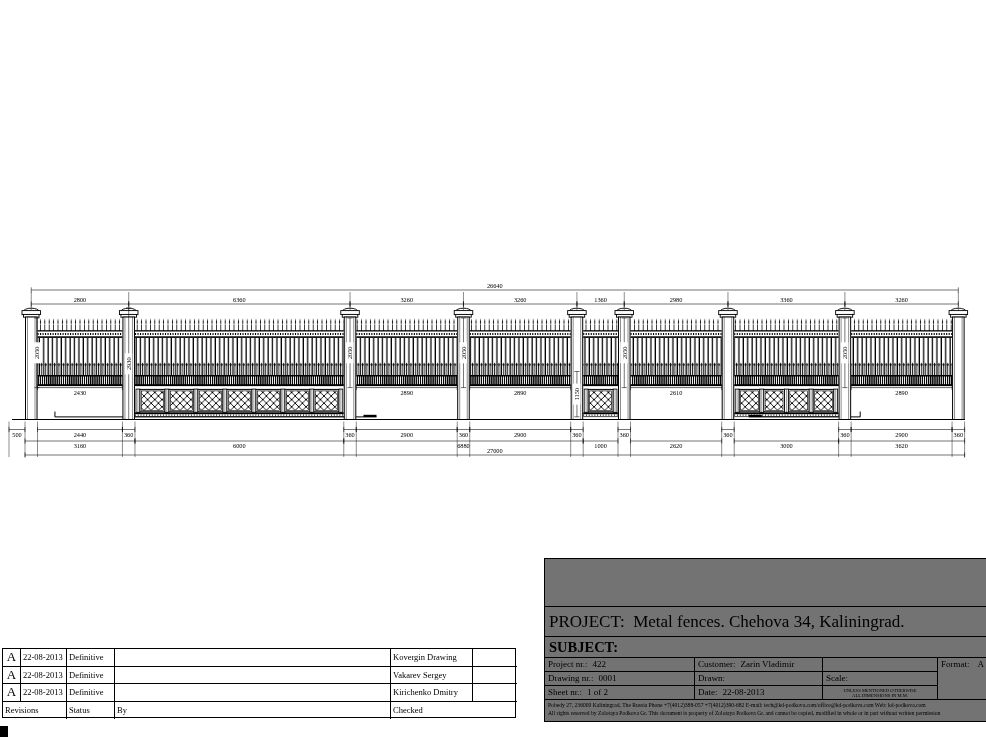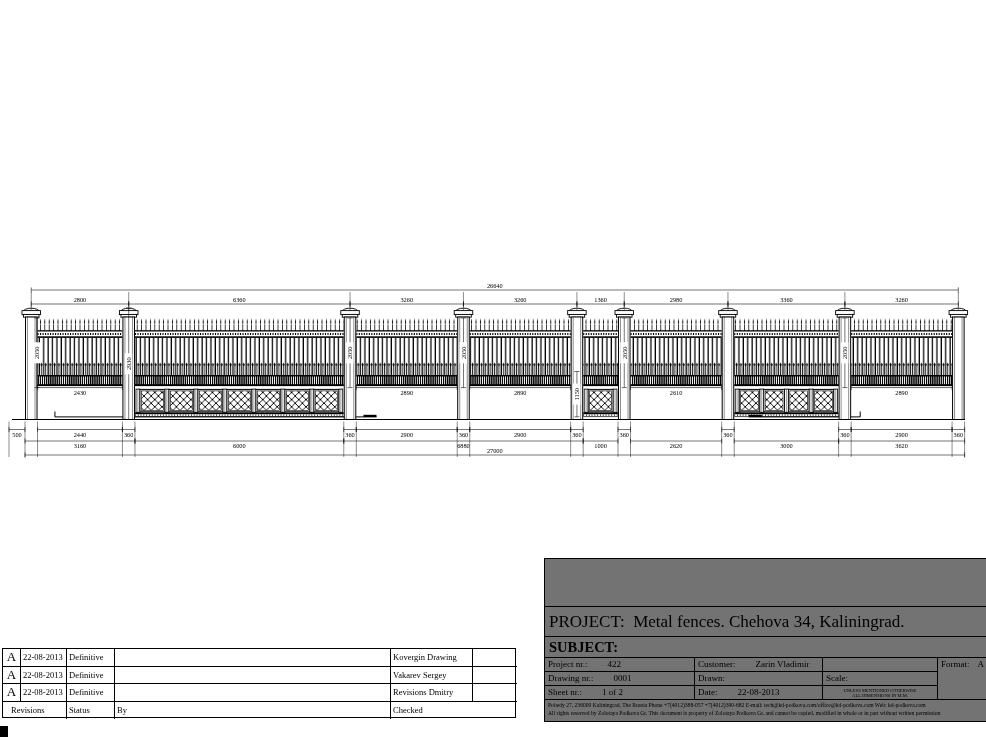--- a/index.html
+++ b/index.html
@@ -15,37 +15,37 @@
     position:absolute;left:2px;top:648px;width:514px;height:70px;
     display:grid;grid-template-columns:18px 46px 48px 276px 82px 44px;
     grid-template-rows:repeat(4,17.5px);
     border:1px solid #000;box-sizing:border-box;font-size:8.5px;
   }
   .rev-cell{border-right:1px solid #000;border-bottom:1px solid #000;
     box-sizing:border-box;padding:0 2px;line-height:16px;white-space:nowrap;overflow:hidden;}
   .rev-cell.last-col{border-right:none;}
   .rev-cell.last-row{border-bottom:none;}
   .rev-mark{font-size:13px;text-align:center;padding:0;line-height:15px;}
-  .rev-span2{grid-column:1 / span 2;margin-left:6px;}
+  .rev-span2{grid-column:1 / span 2;}
 
   
   .title-block{
     position:absolute;left:544px;top:558px;width:446px;height:164px;
     border:1px solid #000;border-right:none;box-sizing:border-box;background:#737373;
   }
   .tb-empty{height:48px;border-bottom:1px solid #000;box-sizing:border-box;}
   .tb-project{height:30px;border-bottom:1px solid #000;box-sizing:border-box;
     font-size:17px;line-height:29px;padding-left:4px;white-space:nowrap;overflow:hidden;}
   .tb-subject{height:21px;border-bottom:1px solid #000;box-sizing:border-box;
     font-size:14.5px;line-height:20px;padding-left:4px;font-weight:bold;}
   .tb-grid{height:42px;display:grid;grid-template-columns:150px 128px 115px 1fr;
     grid-template-rows:14px 14px 14px;border-bottom:1px solid #000;box-sizing:border-box;}
   .tb-cell{border-right:1px solid #000;border-bottom:1px solid #000;box-sizing:border-box;
     font-size:9px;line-height:12.5px;padding:0 3px;white-space:nowrap;overflow:hidden;}
-  .tb-cell .val{margin-left:20px;}
+  .tb-cell .val{margin-left:5px;}
   .tb-cell.no-b{border-bottom:none;}
   .tb-format{grid-column:4;grid-row:1 / span 3;border-right:none;border-bottom:none;
     display:flex;justify-content:space-between;padding:0 6px 0 3px;text-align:center;}
   .tb-note{font-size:4.6px;line-height:5px;text-align:center;padding-top:2px;white-space:normal;}
   .tb-footer{height:20px;font-size:5.6px;line-height:7.5px;padding:2px 3px 0 3px;
     white-space:nowrap;overflow:hidden;}
 
   .corner-mark{position:absolute;left:0;top:726px;width:8px;height:11px;background:#000;}
 </style>
 </head>
@@ -491,21 +491,21 @@
   <div class="rev-cell">22-08-2013</div>
   <div class="rev-cell">Definitive</div>
   <div class="rev-cell"></div>
   <div class="rev-cell">Vakarev Sergey</div>
   <div class="rev-cell last-col"></div>
 
   <div class="rev-cell rev-mark">A</div>
   <div class="rev-cell">22-08-2013</div>
   <div class="rev-cell">Definitive</div>
   <div class="rev-cell"></div>
-  <div class="rev-cell">Revisions Dmitry</div>
+  <div class="rev-cell">Kirichenko Dmitry</div>
   <div class="rev-cell last-col"></div>
 
   <div class="rev-cell rev-span2 last-row">Revisions</div>
   <div class="rev-cell last-row">Status</div>
   <div class="rev-cell last-row">By</div>
   <div class="rev-cell last-row last-col">Checked</div>
 </div>
 
 <div class="title-block">
   <div class="tb-empty"></div>

